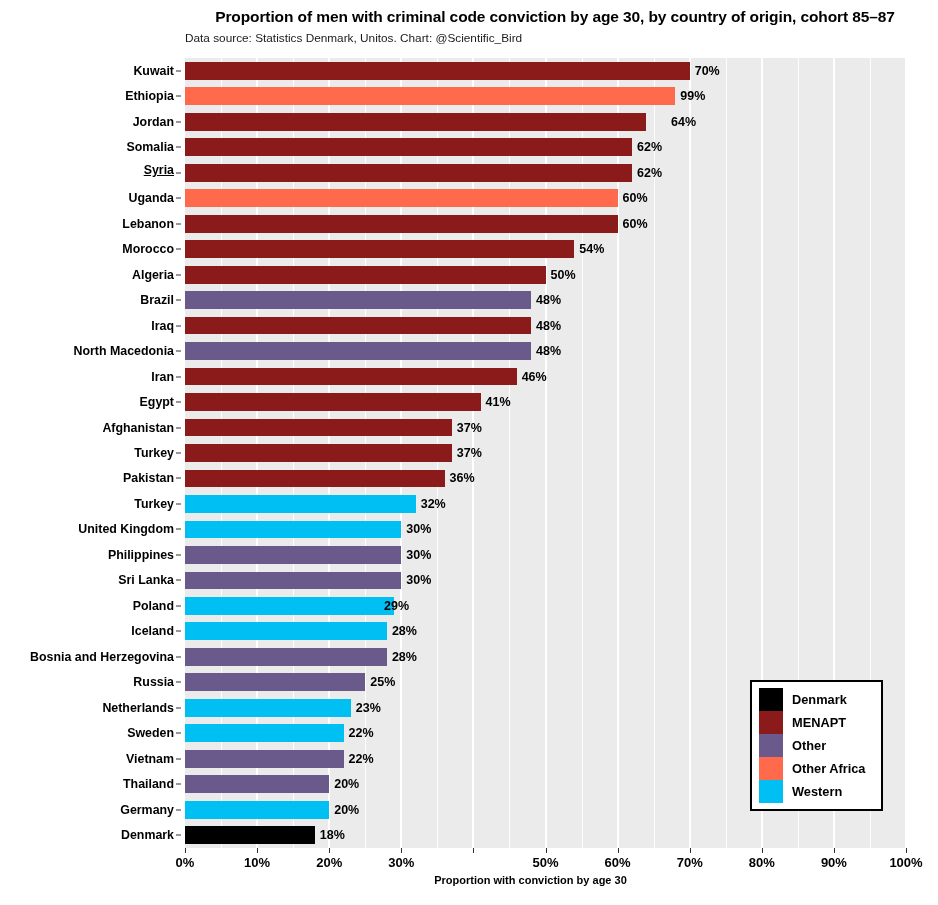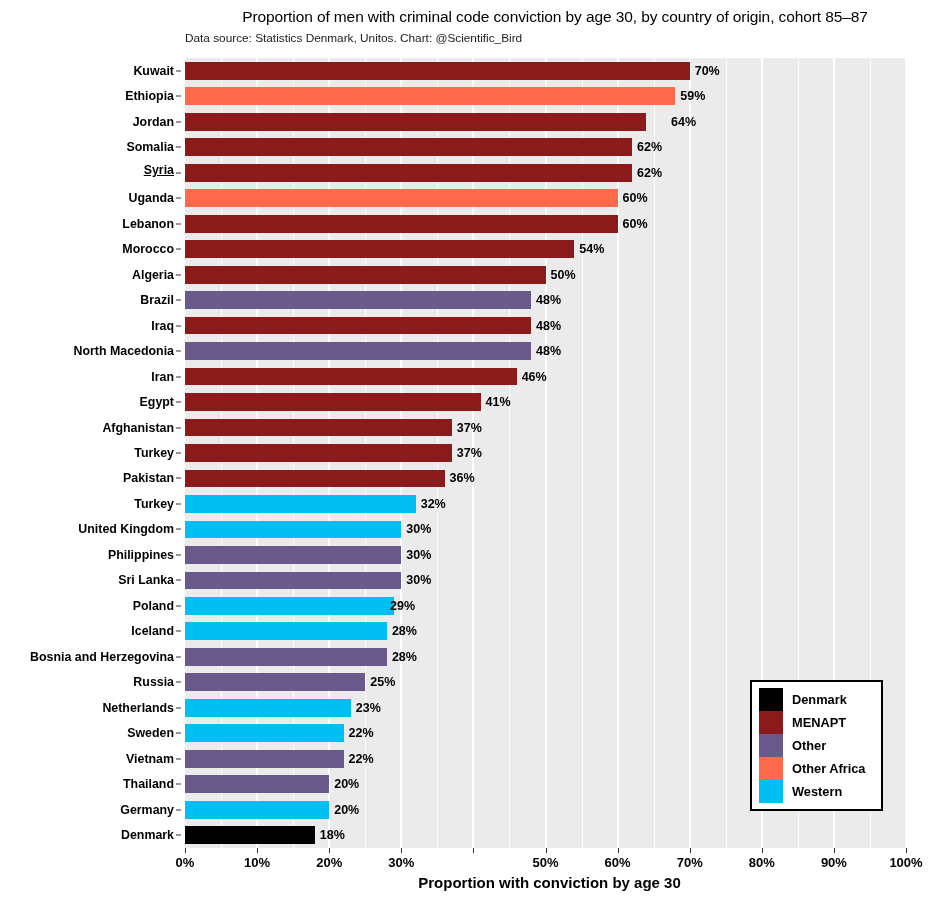--- a/index.html
+++ b/index.html
@@ -24,21 +24,21 @@
 
   
   #title-block {
     position: absolute;
     left: 185px;
     top: 8px;
     width: 740px;
   }
   #chart-title {
     font-size: 15.5px;
-    font-weight: normal;
+    font-weight: bold;
     color: #000000;
     letter-spacing: -0.1px;
     white-space: nowrap;
     text-align: center;
     margin: 0;
     padding: 0;
   }
   #chart-subtitle {
     font-size: 11.8px;
     font-weight: normal;
@@ -137,25 +137,25 @@
     position: absolute;
     top: 7px;
     font-size: 13px;
     font-weight: bold;
     color: #000000;
     transform: translateX(-50%);
     white-space: nowrap;
   }
   #x-axis-title {
     position: absolute;
-    left: 189px;
+    left: 170px;
     top: 874px;
     width: 721px;
     text-align: center;
-    font-size: 15px;
+    font-size: 11px;
     font-weight: bold;
     color: #000000;
   }
 
   
   #legend {
     position: absolute;
     left: 750px;
     top: 680px;
     width: 133px;
@@ -277,21 +277,21 @@
       <div class="gridline major" style="left: 503.7px;"></div>
       <div class="gridline major" style="left: 575.8px;"></div>
       <div class="gridline major" style="left: 647.9px;"></div>
       <div class="gridline major" style="left: 720px;"></div>
       <div class="row-band" style="top: 3.82258px; height: 17.8387px;">
         <div class="bar" style="width: 504.7px; background: rgb(139, 26, 26);"></div>
         <div class="bar-label" style="left: 504.7px;">70%</div>
       </div>
       <div class="row-band" style="top: 29.3065px; height: 17.8387px;">
         <div class="bar" style="width: 490.28px; background: rgb(255, 106, 77);"></div>
-        <div class="bar-label" style="left: 490.28px;">59%</div>
+        <div class="bar-label" style="left: 490.28px;">99%</div>
       </div>
       <div class="row-band" style="top: 54.7903px; height: 17.8387px;">
         <div class="bar" style="width: 461.44px; background: rgb(139, 26, 26);"></div>
         <div class="bar-label" style="left: 481px;">64%</div>
       </div>
       <div class="row-band" style="top: 80.2742px; height: 17.8387px;">
         <div class="bar" style="width: 447.02px; background: rgb(139, 26, 26);"></div>
         <div class="bar-label" style="left: 447.02px;">62%</div>
       </div>
       <div class="row-band" style="top: 105.758px; height: 17.8387px;">
@@ -357,21 +357,21 @@
       <div class="row-band" style="top: 488.016px; height: 17.8387px;">
         <div class="bar" style="width: 216.3px; background: rgb(106, 90, 140);"></div>
         <div class="bar-label" style="left: 216.3px;">30%</div>
       </div>
       <div class="row-band" style="top: 513.5px; height: 17.8387px;">
         <div class="bar" style="width: 216.3px; background: rgb(106, 90, 140);"></div>
         <div class="bar-label" style="left: 216.3px;">30%</div>
       </div>
       <div class="row-band" style="top: 538.984px; height: 17.8387px;">
         <div class="bar" style="width: 209.09px; background: rgb(0, 191, 243);"></div>
-        <div class="bar-label" style="left: 200px;">29%</div>
+        <div class="bar-label" style="left: 194px;">29%</div>
       </div>
       <div class="row-band" style="top: 564.468px; height: 17.8387px;">
         <div class="bar" style="width: 201.88px; background: rgb(0, 191, 243);"></div>
         <div class="bar-label" style="left: 201.88px;">28%</div>
       </div>
       <div class="row-band" style="top: 589.952px; height: 17.8387px;">
         <div class="bar" style="width: 201.88px; background: rgb(106, 90, 140);"></div>
         <div class="bar-label" style="left: 201.88px;">28%</div>
       </div>
       <div class="row-band" style="top: 615.435px; height: 17.8387px;">

